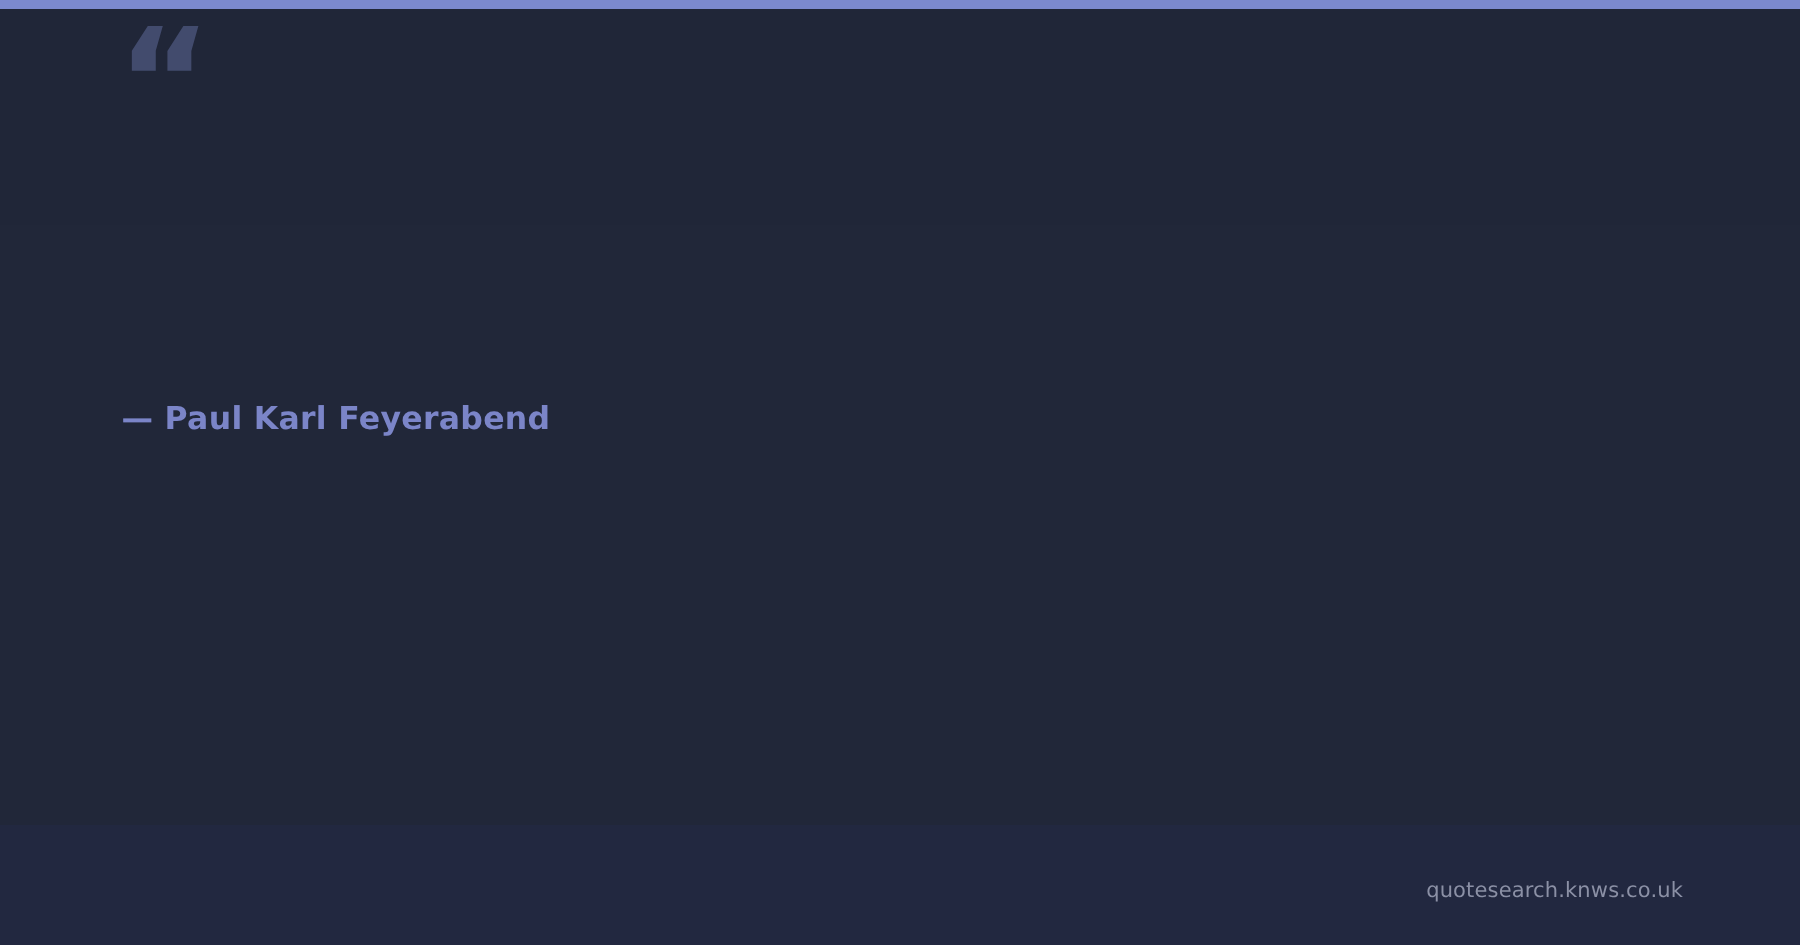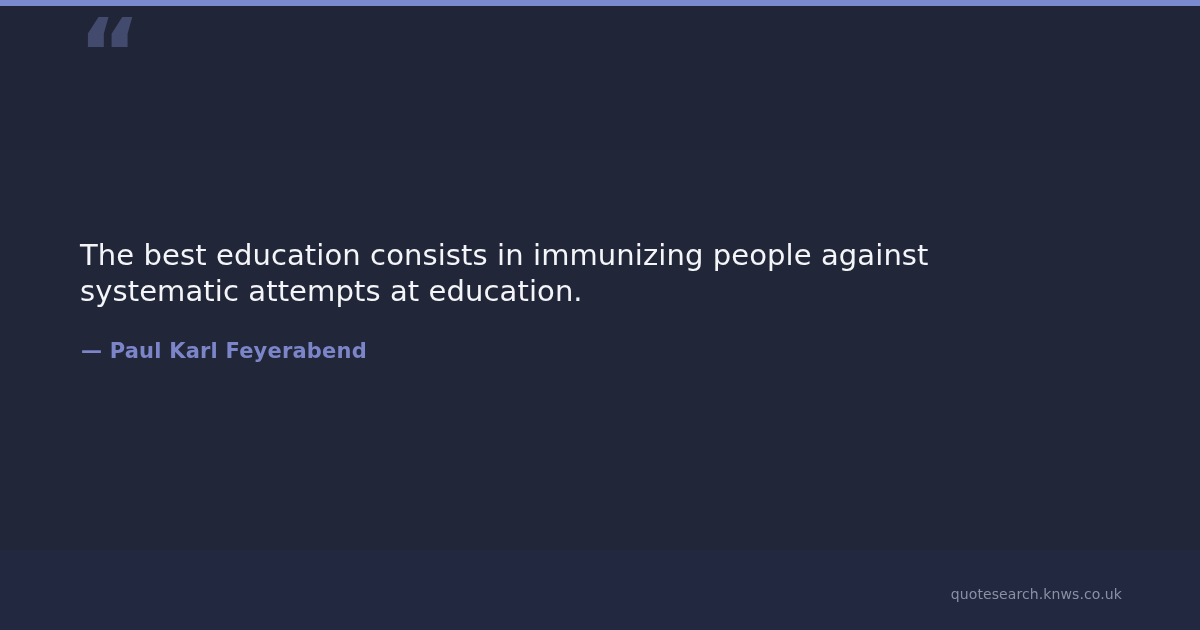--- a/index.html
+++ b/index.html
@@ -108,19 +108,18 @@
 <div class="quote-card">
 
   <div class="bg-band bg-band-upper"></div>
   <div class="bg-band bg-band-lower"></div>
 
   <div class="accent-bar"></div>
 
   <div class="quote-mark">“</div>
 
   <div class="content">
-    <p class="quote-text">The best education consists in immunizing people against systematic attempts at education.</p>
     <p class="attribution">— Paul Karl Feyerabend</p>
   </div>
 
   <div class="watermark">quotesearch.knws.co.uk</div>
 
 </div>
 
 </body></html>

